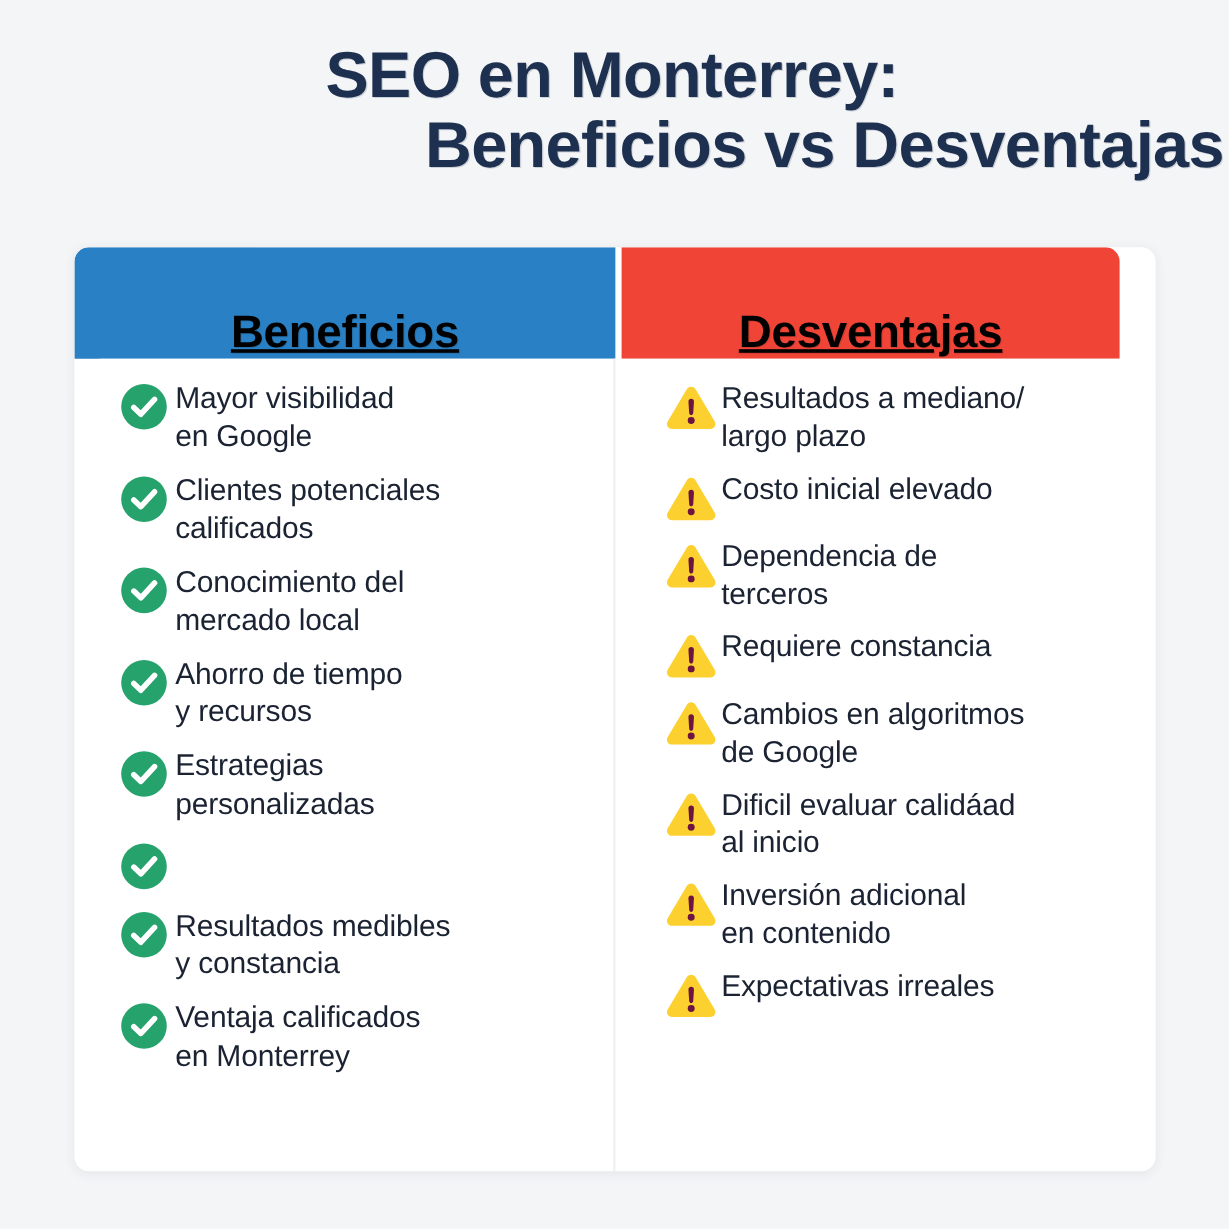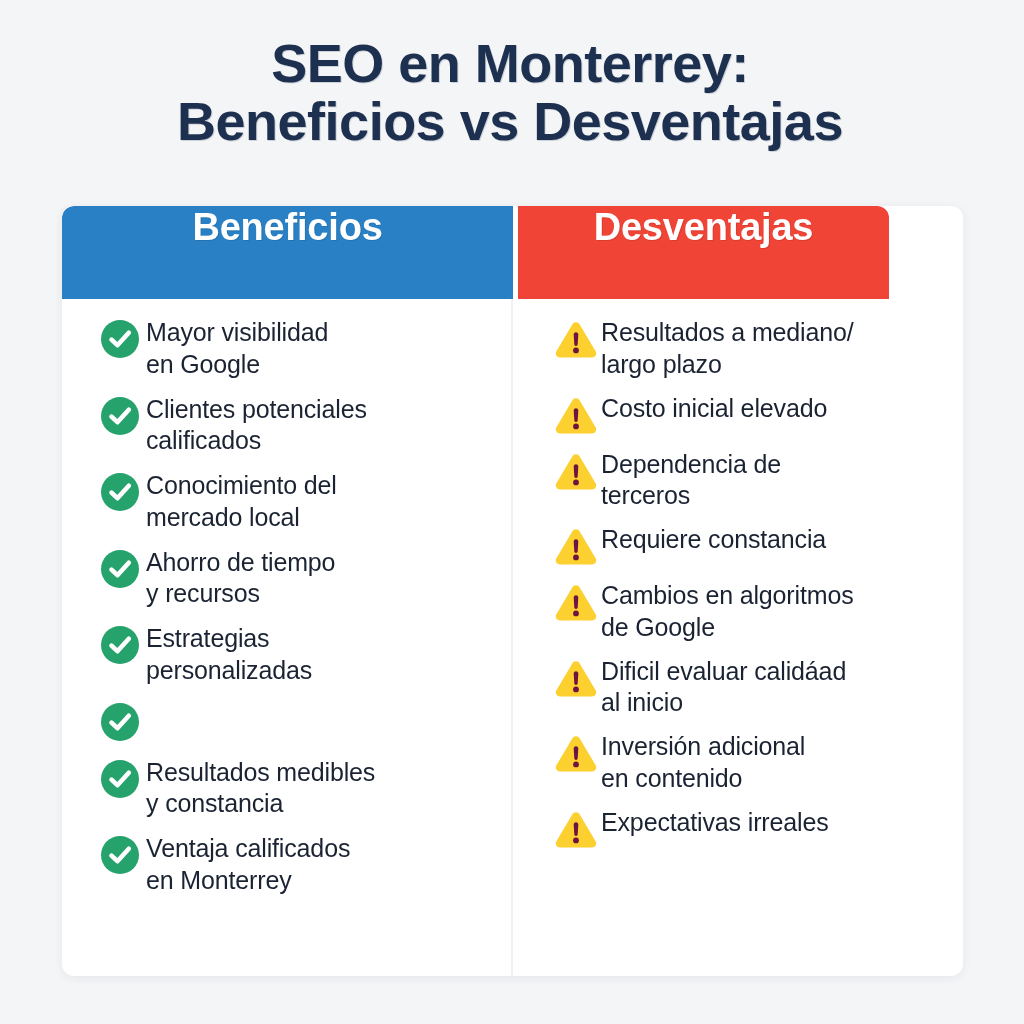--- a/index.html
+++ b/index.html
@@ -25,21 +25,21 @@
     text-align: center;
   }
   .title-line {
     color: #1e3050;
     font-weight: 700;
     letter-spacing: -0.5px;
     line-height: 1.08;
     text-shadow: 1px 1px 0 rgba(30,48,80,0.18);
   }
   .title-line-1 { font-size: 54px; }
-  .title-line-2 { font-size: 54px; }
+  .title-line-2 { font-size: 54px; text-align: right; }
 
   
   .card {
     position: absolute;
     left: 62px;
     top: 206px;
     width: 901px;
     height: 770px;
     background: #ffffff;
     border-radius: 12px;
@@ -51,39 +51,40 @@
 
   
   .header-row {
     display: flex;
     width: 100%;
     height: 93px;
     flex: 0 0 93px;
   }
   .col-header {
     display: flex;
-    align-items: flex-start;
+    align-items: flex-end;
     justify-content: center;
-    color: #ffffff;
+    color: #000000;
     font-size: 38px;
     font-weight: 700;
     letter-spacing: -0.2px;
     text-shadow: 1px 1px 0 rgba(0,0,0,0.10);
+    text-decoration: underline;
   }
   .col-header.benefits {
     width: 451px;
     background: #2980C4;
     border-top-left-radius: 12px;
   }
   .header-gap {
     width: 5px;
     background: #ffffff;
   }
   .col-header.drawbacks {
-    width: 371px;
+    width: 415px;
     background: #F04437;
     border-top-right-radius: 12px;
   }
 
   
   .body-row {
     display: flex;
     flex: 1 1 auto;
     width: 100%;
     background: #ffffff;

